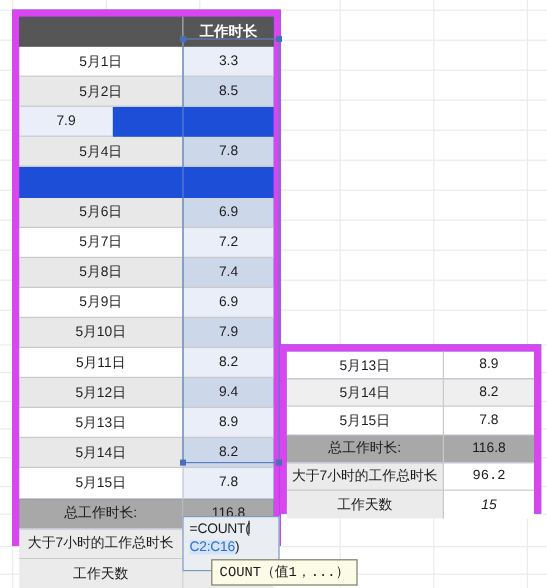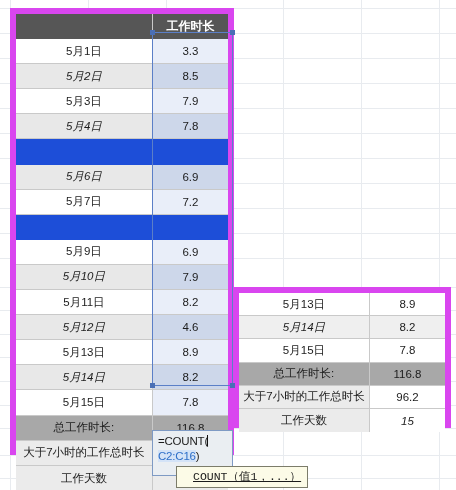--- a/index.html
+++ b/index.html
@@ -67,28 +67,28 @@
   .hdr-row .cell {
     background: #565656;
     color: #ffffff;
     font-weight: bold;
     border-bottom: 1px solid #565656;
     font-size: 12px;
   }
   .hdr-row .c-label { border-right: 1px solid #565656; }
 
   .band-w .c-label { background: #ffffff; }
-  .band-g .c-label { background: #e8e8e8; font-style: italic; }
+  .band-g .c-label { background: #e8e8e8; }
   .band-w .c-value { background: #e9eef9; }
   .band-g .c-value { background: #cdd7ea; }
 
   .sum-dark .cell { background: #a8a8a8; }
   .sum-dark .c-value { background: #a8a8a8; }
   .sum-light .cell { background: #ebebeb; }
-  .sum-light .c-value { background: #ffffff; }
+  .sum-light .c-value { background: #ffffff; font-family: Liberation Mono, monospace; }
   .sum-last .cell { background: #ebebeb; border-bottom: none; }
 
   
   #selection-box {
     position: absolute;
     z-index: 4;
     left: 152px;
     top: 32px;
     width: 81px;
     height: 354px;
@@ -142,23 +142,22 @@
   #fn-tooltip {
     position: absolute;
     z-index: 7;
     left: 176px;
     top: 466px;
     background: #fcfbe7;
     border: 1px solid #7c7c6a;
     font-family: "Liberation Mono", "DejaVu Sans Mono", monospace;
     font-size: 11.5px;
     color: #1b1b1b;
-    padding: 2px 6px 3px 16px;
+    padding: 2px 6px 3px 6px;
     white-space: nowrap;
-    text-decoration: underline;
   }
 
   
   #right-table {
     left: 233px;
     top: 287px;
     width: 218px;
     height: 141px;
   }
   #right-table .row { height: 23.2px; }
@@ -215,54 +214,55 @@
 
   <div class="row band-w">
     <div class="cell c-label">5月1日</div>
     <div class="cell c-value">3.3</div>
   </div>
   <div class="row band-g">
     <div class="cell c-label">5月2日</div>
     <div class="cell c-value">8.5</div>
   </div>
   <div class="row band-w">
-    <div class="cell c-label">5月3日</div>
     <div class="cell c-value">7.9</div>
   </div>
   <div class="row band-g">
     <div class="cell c-label">5月4日</div>
     <div class="cell c-value">7.8</div>
   </div>
   <div class="row band-w">
   </div>
   <div class="row band-g">
     <div class="cell c-label">5月6日</div>
     <div class="cell c-value">6.9</div>
   </div>
   <div class="row band-w">
     <div class="cell c-label">5月7日</div>
     <div class="cell c-value">7.2</div>
   </div>
   <div class="row band-g">
+    <div class="cell c-label">5月8日</div>
+    <div class="cell c-value">7.4</div>
   </div>
   <div class="row band-w">
     <div class="cell c-label">5月9日</div>
     <div class="cell c-value">6.9</div>
   </div>
   <div class="row band-g">
     <div class="cell c-label">5月10日</div>
     <div class="cell c-value">7.9</div>
   </div>
   <div class="row band-w">
     <div class="cell c-label">5月11日</div>
     <div class="cell c-value">8.2</div>
   </div>
   <div class="row band-g">
     <div class="cell c-label">5月12日</div>
-    <div class="cell c-value">4.6</div>
+    <div class="cell c-value">9.4</div>
   </div>
   <div class="row band-w">
     <div class="cell c-label">5月13日</div>
     <div class="cell c-value">8.9</div>
   </div>
   <div class="row band-g">
     <div class="cell c-label">5月14日</div>
     <div class="cell c-value">8.2</div>
   </div>
   <div class="row band-w">

